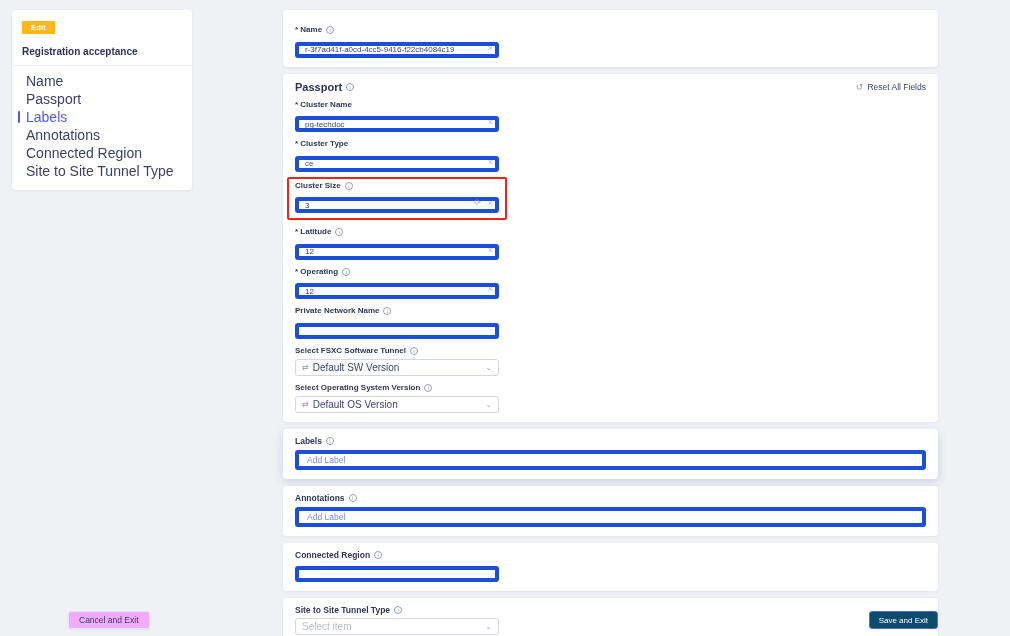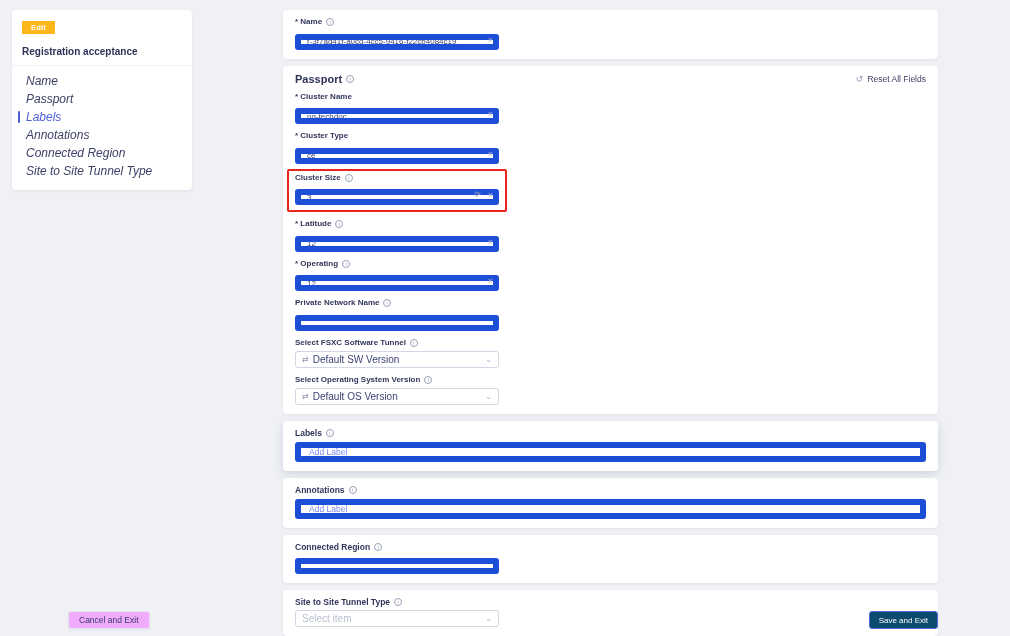--- a/index.html
+++ b/index.html
@@ -20,48 +20,48 @@
   .sidebar { position:absolute; left:12px; top:10px; width:180px; padding:6px 0 10px 0; }
   .sidebar-head { padding:0 10px 8px 10px; border-bottom:1px solid #eef0f5; }
   .badge {
     display:inline-block; background:#ffb71b; color:#ffffff;
     font-size:7.5px; font-weight:bold; padding:2px 9px; border-radius:0;
     letter-spacing:.2px;
   }
   .sidebar-title { font-size:10px; font-weight:bold; color:#2e3257; margin-top:12px; }
   .sidebar-items { padding-top:6px; }
   .sb-item {
-    position:relative; font-size:12px; color:#3c4167; padding:4px 16px 4px 14px;
-    cursor:pointer; line-height:10px;font-style:italic;
+    position:relative; font-size:14px; color:#3c4167; padding:4px 16px 4px 14px;
+    cursor:pointer; line-height:10px;
   }
   .sb-item.active { color:#4c5fd6; }
   .sb-item.active::before {
     content:""; position:absolute; left:6px; top:3px; bottom:3px; width:2px;
     background:#4c5fd6; border-radius:1px;
   }
   
   .main { position:absolute; left:283px; top:0; width:655px; }
   .mcard { margin-top:7px; padding:7px 12px 9px 12px; }
   .mcard:first-child { margin-top:10px; }
   .mcard.elevated { box-shadow:0 3px 10px rgba(50,60,110,0.16); }
   .fg { margin-top:7px; }
-  .fg:first-child { margin-top:0; }
+  .fg:first-child { margin-top:8px; }
   .flabel {
     display:flex; align-items:center; gap:4px;
     font-size:8px; font-weight:bold; color:#32365a; line-height:10px;
   }
   .info-ic {
     width:8px; height:8px; border:1px solid #9aa1b9; border-radius:50%;
     color:#9aa1b9; font-size:5.5px; line-height:6px; text-align:center;
     display:inline-block; font-weight:normal; font-style:normal; flex:0 0 auto;
   }
   .iwrap { position:relative; width:204px; margin-top:3px; }
   .iwrap.wide { width:631px; }
   .tinput {
-    width:100%; height:16px; border:6px solid #1d4ed8; border-radius:3px;
+    width:100%; height:16px; border:4px solid #1d4ed8; border-radius:3px;
     font-family:"Liberation Sans", sans-serif; font-size:8px; color:#3e4473;
     padding:0 22px 0 6px; background:#fff; outline:none;
   }
   .iwrap.wide .tinput { height:20px; padding:0 8px; font-size:8.5px; }
   .iwrap.wide .tinput::placeholder { color:#7c89ea; opacity:1; }
   .tinput::placeholder { color:#b9bed0; opacity:1; }
   .clear-ic {
     position:absolute; right:6px; top:50%; transform:translateY(-50%);
     color:#b6bcd1; font-size:9px; line-height:9px; cursor:pointer;
   }

